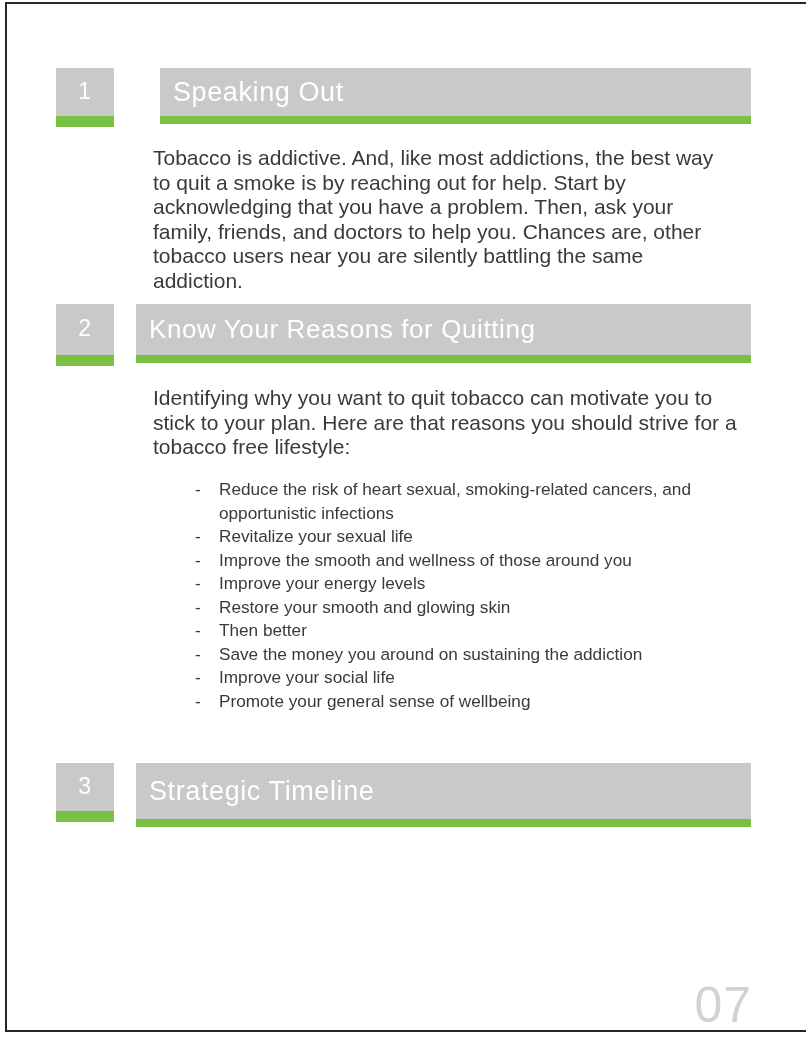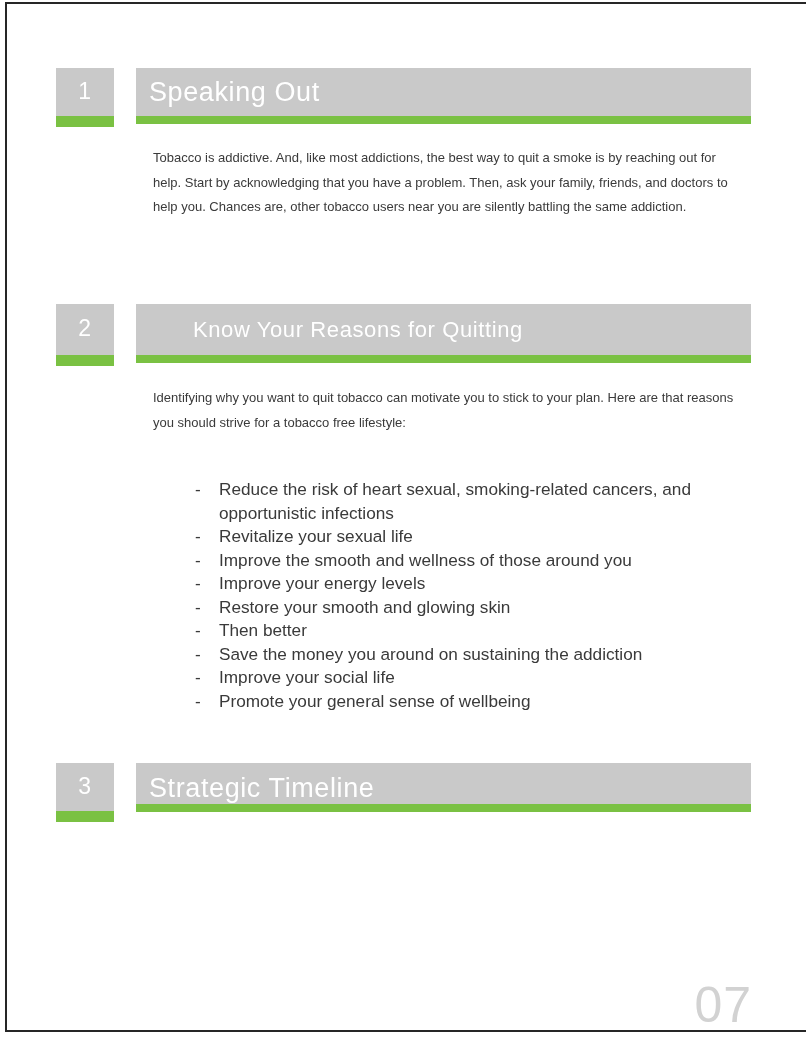--- a/index.html
+++ b/index.html
@@ -97,21 +97,21 @@
     padding-left: 13px;
     font-weight: 300;
     letter-spacing: 0.6px;
     white-space: nowrap;
   }
 
   
   .body-copy {
     position: absolute;
     color: #3a3a3a;
-    font-size: 13px;
+    font-size: 21px;
     line-height: 24.6px;
     font-weight: 400;
   }
 
   
   .bullet-list {
     position: absolute;
     color: #3a3a3a;
     font-size: 17.2px;
     line-height: 23.5px;
@@ -151,36 +151,36 @@
   <div class="frame-top"></div>
   <div class="frame-left"></div>
   <div class="frame-bottom"></div>
 
   <div class="sec-header" style="left:56px; top:68px; width:695px; height:48px;">
     <div class="num-chip" style="height:48px;">
       <span>1</span>
       <span class="rule"></span>
     </div>
     <div class="chip-gap"></div>
-    <div class="title-bar" style="height:48px;">
+    <div class="title-bar" style="height:48px;margin-left:24px;">
       <span class="title-text" style="font-size:27px;">Speaking Out</span>
       <span class="rule"></span>
     </div>
   </div>
 
   <div class="body-copy" style="left:153px; top:146px; width:578px;">Tobacco is addictive. And, like most addictions, the best way to quit a smoke is by reaching out for help. Start by acknowledging that you have a problem. Then, ask your family, friends, and doctors to help you. Chances are, other tobacco users near you are silently battling the same addiction.</div>
 
   <div class="sec-header" style="left:56px; top:304px; width:695px; height:51px;">
     <div class="num-chip" style="height:51px;">
       <span>2</span>
       <span class="rule"></span>
     </div>
     <div class="chip-gap"></div>
     <div class="title-bar" style="height:51px;">
-      <span class="title-text" style="font-size:22px;margin-left:44px;">Know Your Reasons for Quitting</span>
+      <span class="title-text" style="font-size:26px;">Know Your Reasons for Quitting</span>
       <span class="rule"></span>
     </div>
   </div>
 
   <div class="body-copy" style="left:153px; top:386px; width:585px;">Identifying why you want to quit tobacco can motivate you to stick to your plan. Here are that reasons you should strive for a tobacco free lifestyle:</div>
 
   <ul class="bullet-list" style="left:195px; top:478px; width:545px;">
     <li>
       <span class="bullet-dash">-</span>
       <span class="bullet-text">Reduce the risk of heart sexual, smoking-related cancers, and opportunistic infections</span>
@@ -218,21 +218,21 @@
       <span class="bullet-text">Promote your general sense of wellbeing</span>
     </li>
   </ul>
 
   <div class="sec-header" style="left:56px; top:763px; width:695px; height:48px;">
     <div class="num-chip" style="height:48px;">
       <span>3</span>
       <span class="rule"></span>
     </div>
     <div class="chip-gap"></div>
-    <div class="title-bar" style="height:41px;align-items:flex-end;">
+    <div class="title-bar" style="height:56px;">
       <span class="title-text" style="font-size:27px;">Strategic Timeline</span>
       <span class="rule"></span>
     </div>
   </div>
 
 
   <div class="page-number">07</div>
 
 </div>
 

